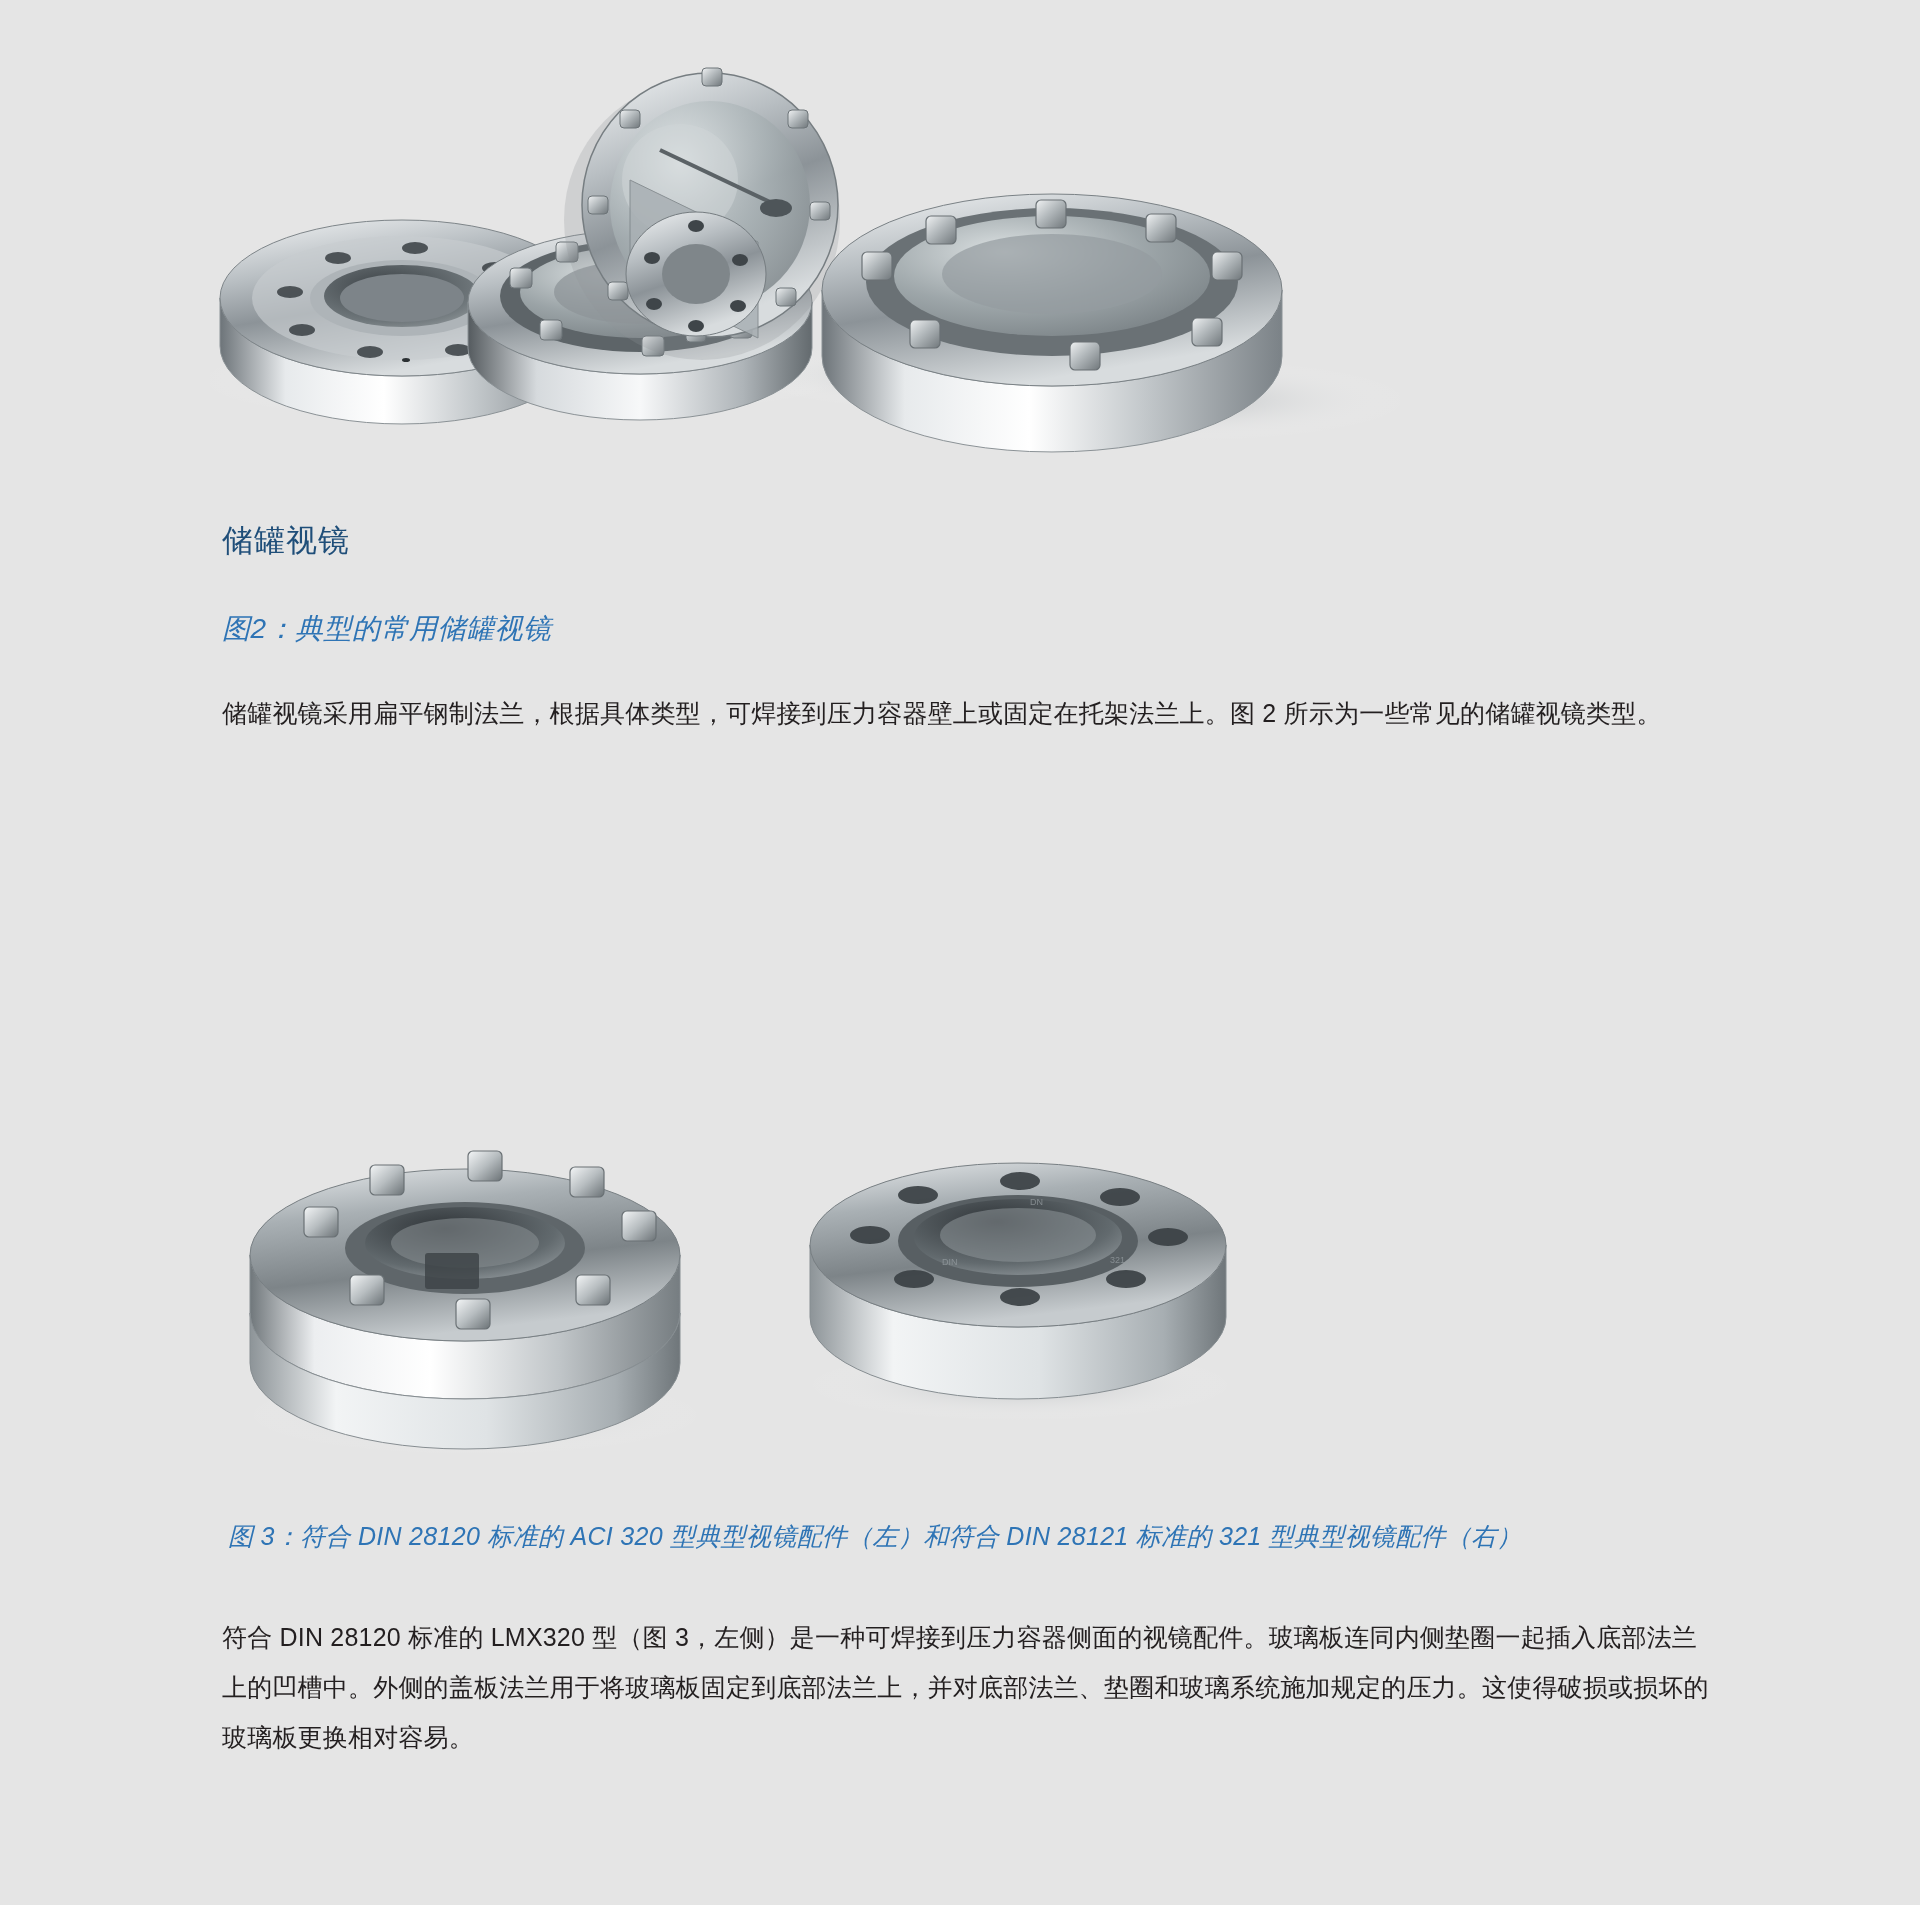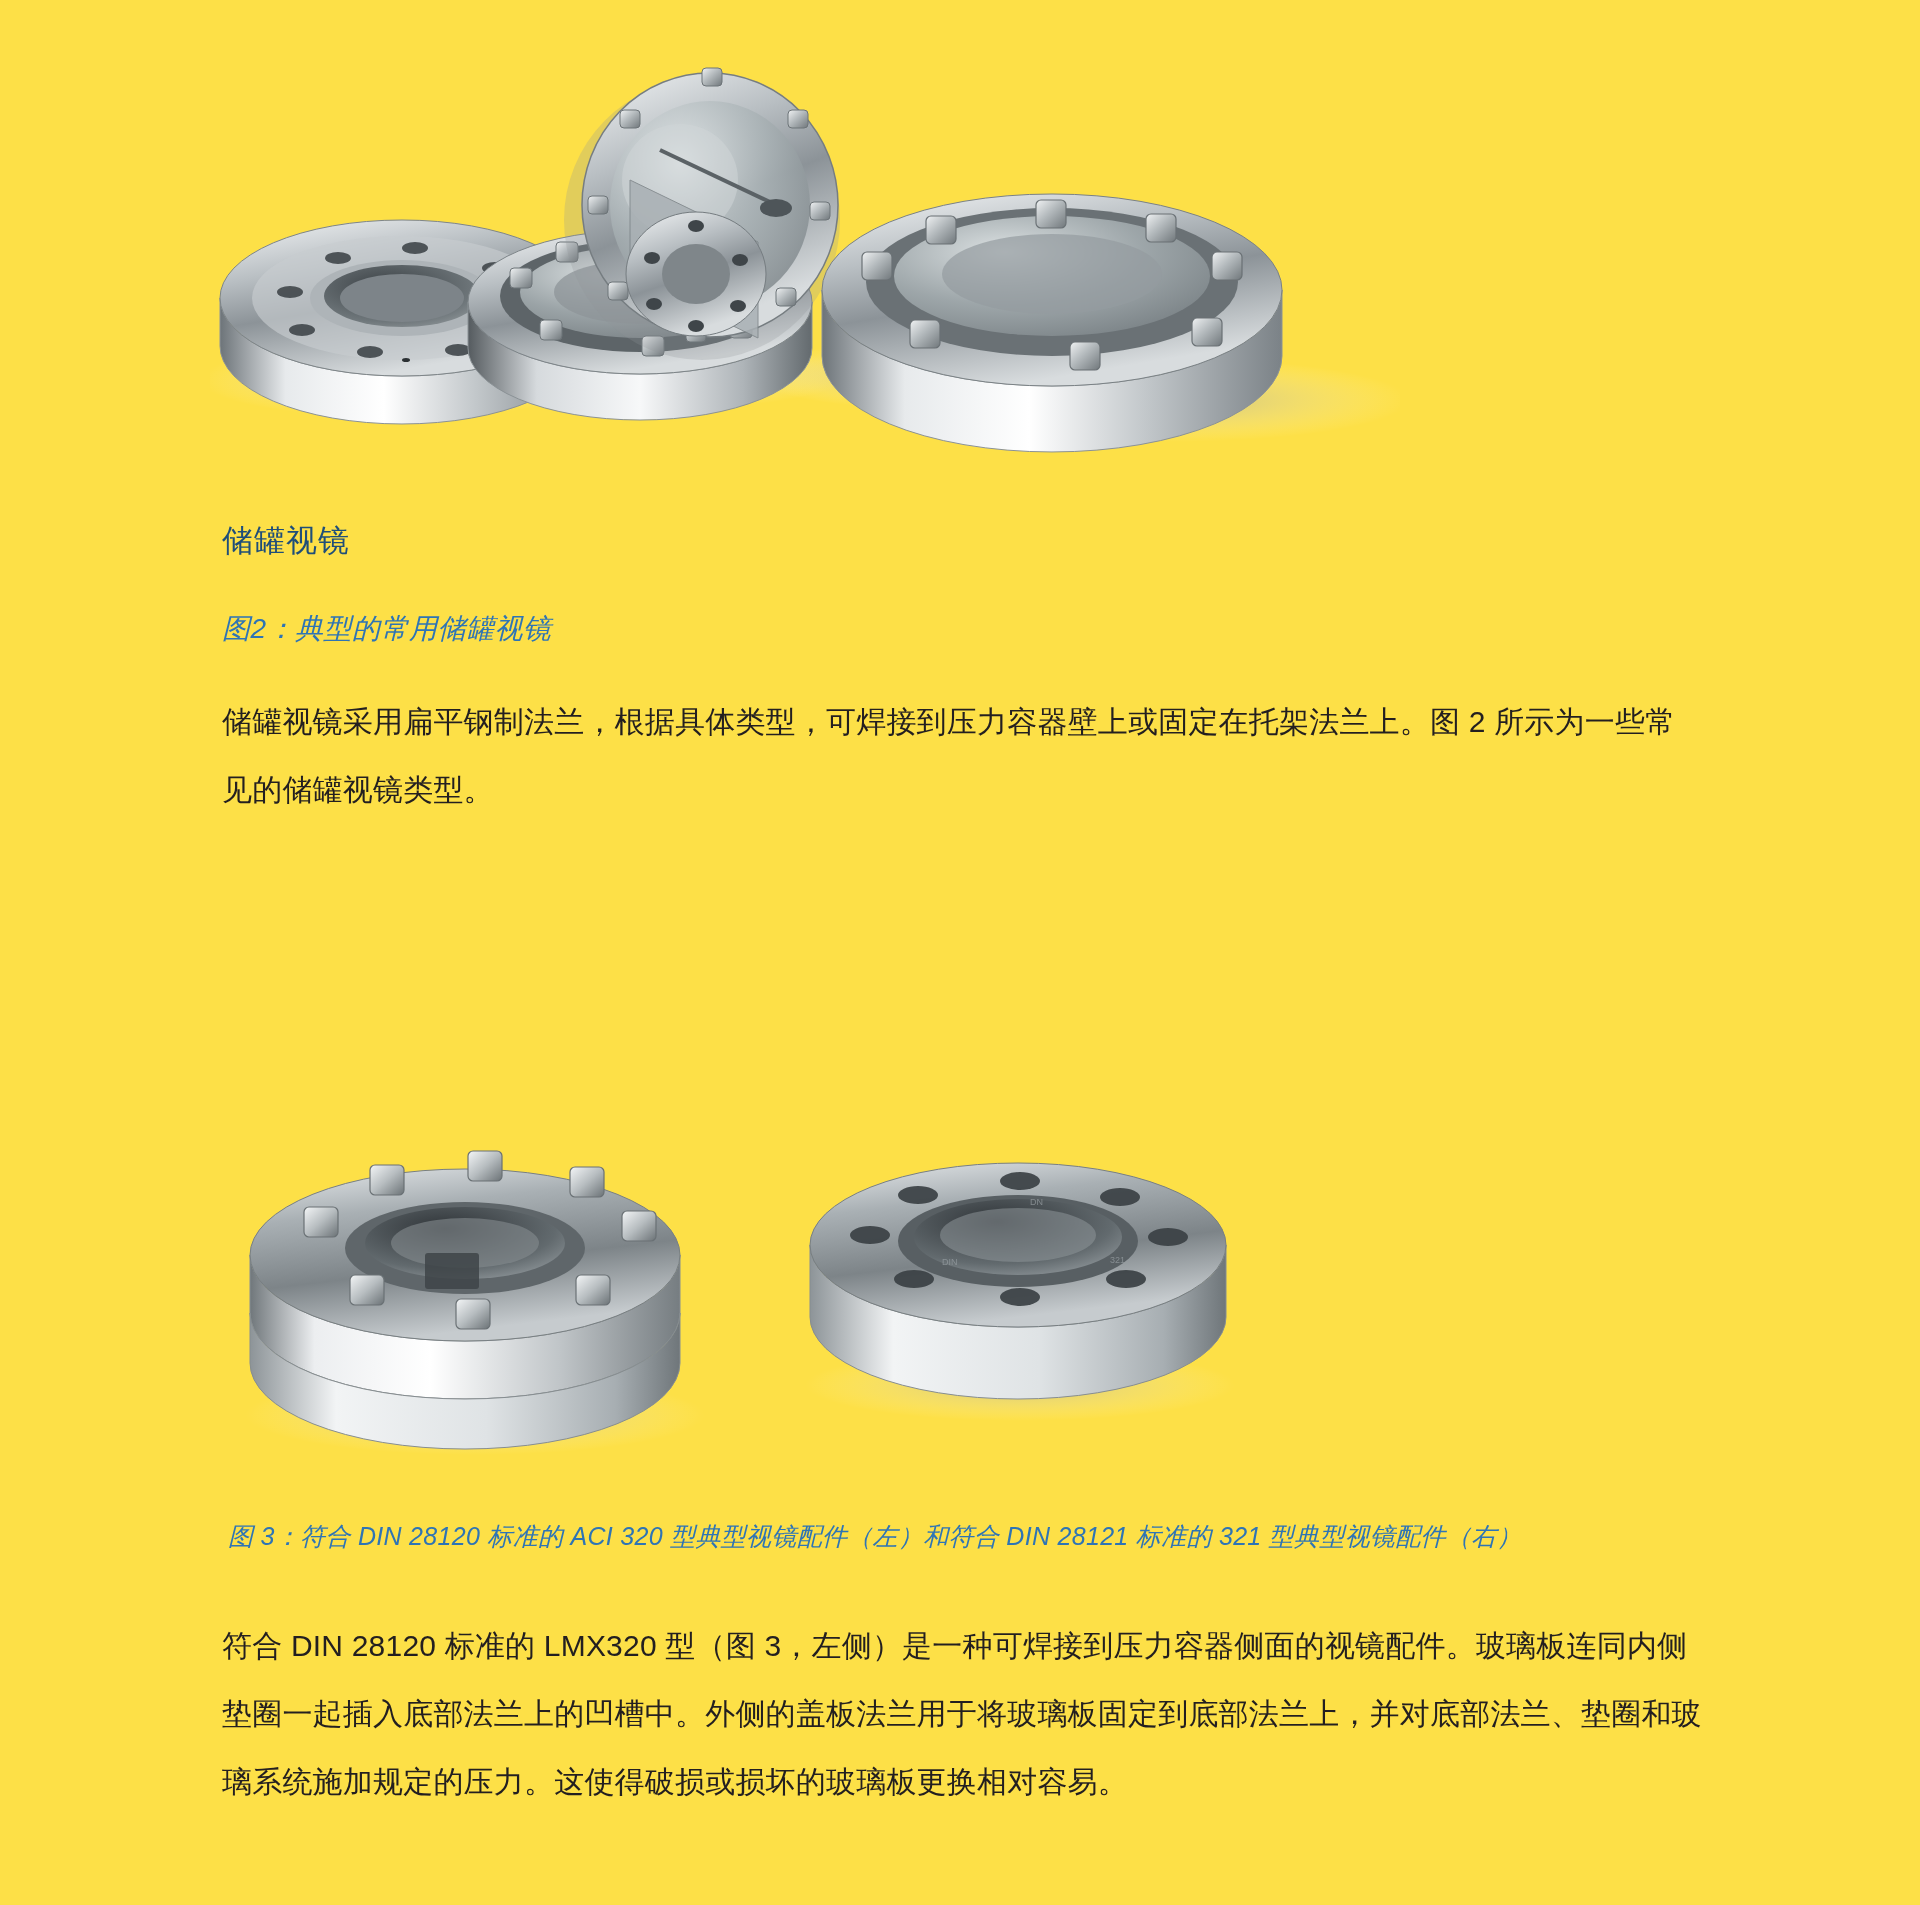--- a/index.html
+++ b/index.html
@@ -11,21 +11,21 @@
     width: 1920px;
     height: 1905px;
     font-family: "Liberation Sans", sans-serif;
     color: #231f20;
     overflow: hidden;
   }
   .page {
     position: relative;
     width: 1920px;
     height: 1905px;
-    background: #fde047;
+    background: #e5e5e5;
   }
 
   
   .fig2 {
     position: absolute;
     left: 210px;
     top: 30px;
     width: 1190px;
     height: 470px;
   }
@@ -52,22 +52,22 @@
     left: 222px;
     top: 610px;
     font-size: 28px;
     font-style: italic;
     color: #2e74b5;
     letter-spacing: 0.5px;
     white-space: nowrap;
   }
   .para {
     position: absolute;
-    font-size: 30px;
-    line-height: 68px;
+    font-size: 25px;
+    line-height: 50px;
     color: #231f20;
     letter-spacing: 0.2px;
   }
   #p1 { left: 222px; top: 688px; width: 1480px; }
   #p2 { left: 222px; top: 852px; width: 1480px; }
   #p3 { left: 222px; top: 942px; width: 1480px; }
 
   .caption3 {
     position: absolute;
     left: 228px;

